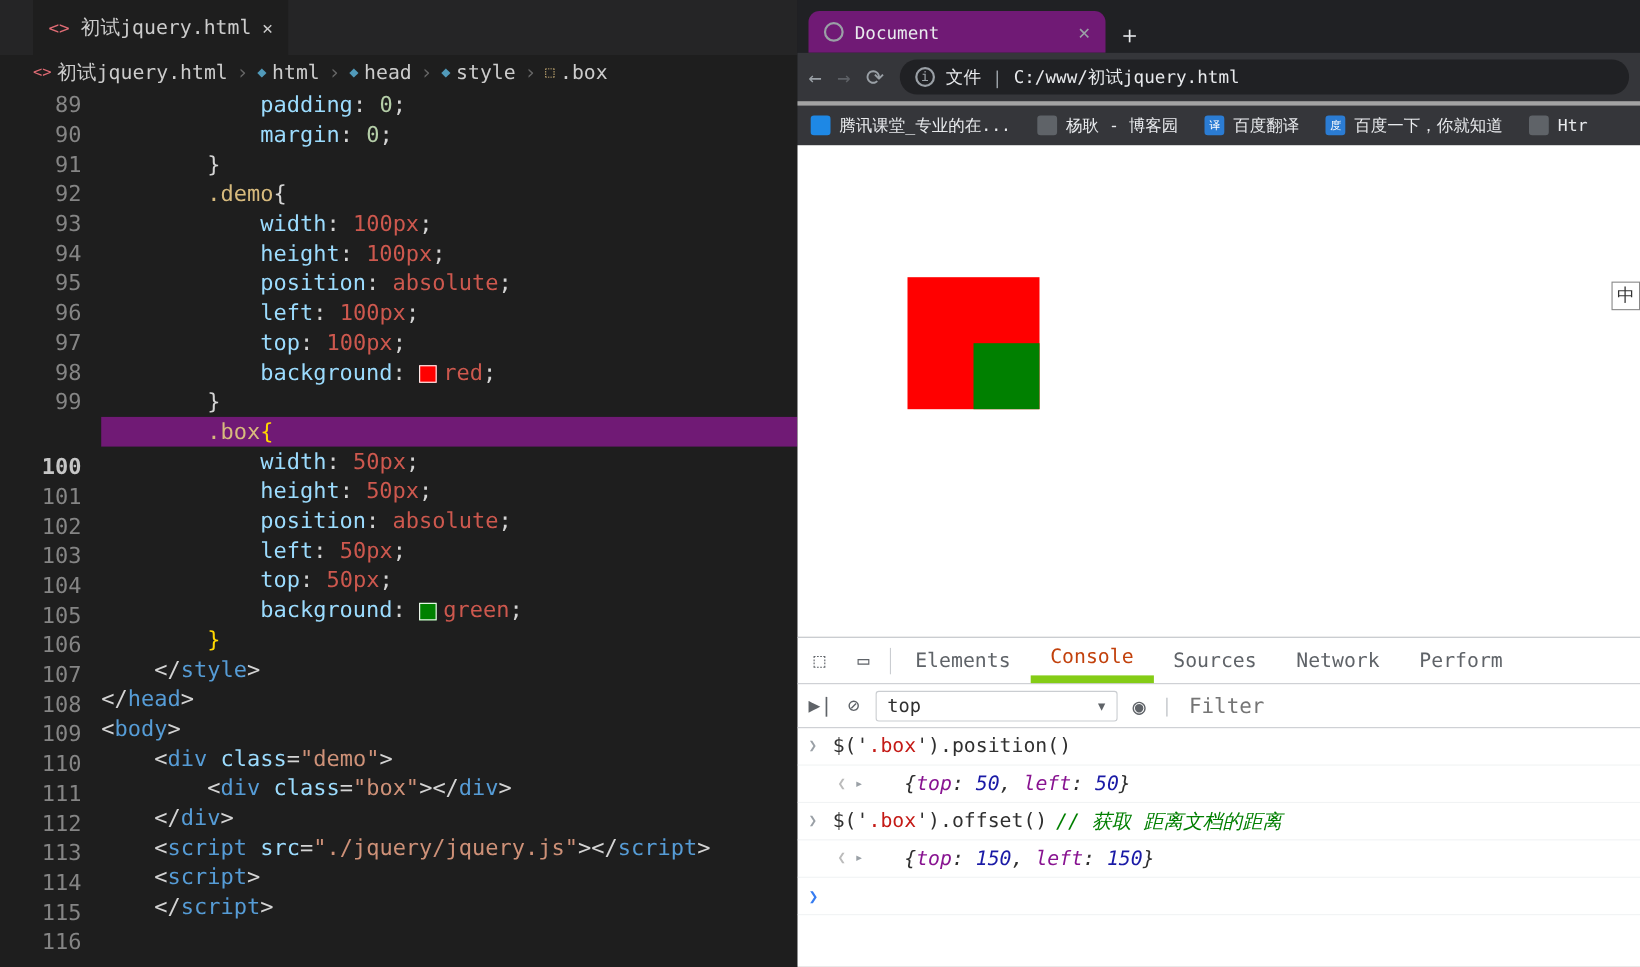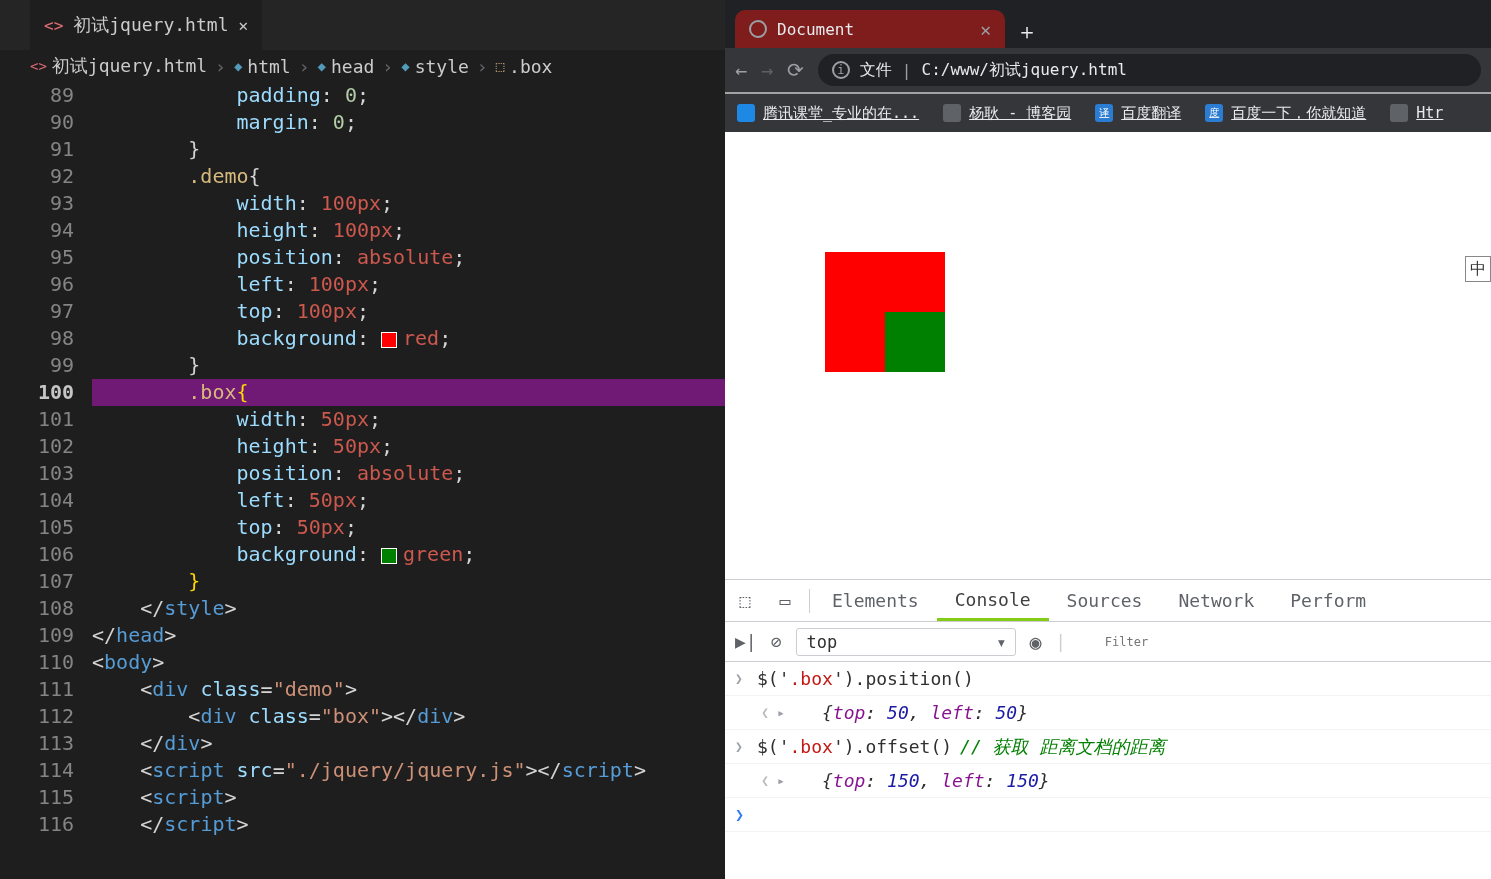--- a/index.html
+++ b/index.html
@@ -15,71 +15,71 @@
 
 
 .bc { height:32px; display:flex; align-items:center; padding-left:30px; gap:8px; font-size:18px; color:#ccc; background:#1e1e1e; }
 .bc span.sep { color:#666; }
 .bc .bi { display:flex; align-items:center; gap:5px; }
 .bc .ico { font-size:14px; }
 
 
 .code { flex:1; display:flex; font-family:Consolas,monospace; font-size:20px; line-height:27px; overflow:hidden; }
 .gutter { width:92px; text-align:right; padding-right:18px; color:#858585; user-select:none; }
-.gutter div.cur { color:#c6c6c6; font-weight:600; }
+.gutter div.cur { color:#c6c6c6; font-weight:600;margin-top:32px; }
 .src { flex:1; white-space:pre; position:relative; }
 .src .line.hl { background:#701a75; }
 
 .c-sel { color:#d7ba7d; }
 .c-prop { color:#9cdcfe; }
 .c-punc { color:#d4d4d4; }
 .c-num { color:#b5cea8; }
 .c-kw { color:#cd584e; }
 .c-tagn { color:#569cd6; }
 .c-attr { color:#9cdcfe; }
 .c-str { color:#ce9178; }
 .c-brace { color:#ffd700; }
 .swatch { display:inline-block; width:16px; height:16px; border:1px solid #fff; vertical-align:middle; margin-right:6px; }
 
 
 .br-tabs { height:48px; background:#202124; display:flex; align-items:flex-end; padding-left:10px; }
-.br-tab { background:#7f1d1d; border-radius:10px 10px 0 0; height:38px; display:flex; align-items:center; padding:0 14px; gap:10px; color:#e8eaed; font-size:16px; width:270px;margin-top:36px; }
+.br-tab { background:#701a75; border-radius:10px 10px 0 0; height:38px; display:flex; align-items:center; padding:0 14px; gap:10px; color:#e8eaed; font-size:16px; width:270px;margin-top:36px; }
 .br-tab .globe { width:18px; height:18px; border:2px solid #9aa0a6; border-radius:50%; position:relative; }
 .br-tab .close { margin-left:auto; color:#9aa0a6; font-size:18px; }
 .br-new { width:32px; height:32px; color:#e8eaed; display:flex; align-items:center; justify-content:center; font-size:22px; margin-left:6px; }
 
 .br-bar { height:44px; background:#35363a; display:flex; align-items:center; padding:0 10px; gap:14px; color:#9aa0a6; }
 .br-bar .nav { font-size:20px; }
 .url-box { flex:1; background:#202124; border-radius:20px; height:32px; display:flex; align-items:center; padding:0 14px; gap:10px; color:#e8eaed; font-size:16px; }
 .url-box .info { border:2px solid #9aa0a6; border-radius:50%; width:18px; height:18px; display:flex; align-items:center; justify-content:center; font-size:12px; color:#9aa0a6; }
 
-.bm-bar { height:40px; background:#35363a; display:flex; align-items:center; padding:0 12px; gap:24px; color:#e8eaed; font-size:15px; overflow:hidden; border-top:2px solid #a3a3a3;text-decoration:underline; }
+.bm-bar { height:40px; background:#35363a; display:flex; align-items:center; padding:0 12px; gap:24px; color:#e8eaed; font-size:15px; overflow:hidden; border-top:4px solid #a3a3a3; }
 .bm { display:flex; align-items:center; gap:8px; white-space:nowrap; }
 .bm .ic { width:18px; height:18px; border-radius:3px; flex-shrink:0; }
 
 .viewport { flex:1; background:#fff; position:relative; }
 .demo { width:120px; height:120px; background:red; position:absolute; left:100px; top:120px; }
 .box { width:60px; height:60px; background:green; position:absolute; right:0; bottom:0; }
 
 .ime { position:absolute; right:0; top:124px; width:26px; height:26px; background:#fff; border:1px solid #888; display:flex; align-items:center; justify-content:center; font-size:16px; color:#333; }
 
 
 .dt { height:300px; background:#fff; border-top:1px solid #cacdd1; display:flex; flex-direction:column; color:#303030; font-size:17px; font-family:Consolas,monospace; }
 .dt-tabs { height:42px; display:flex; align-items:center; border-bottom:1px solid #cacdd1; font-family:"Segoe UI",sans-serif; }
 .dt-tabs .picon { width:40px; text-align:center; font-size:18px; color:#5f6368; }
 .dt-tabs .sep { width:1px; height:24px; background:#cacdd1; margin:0 4px; }
 .dt-tabs .tab { padding:0 18px; height:100%; display:flex; align-items:center; color:#5f6368; font-size:18px; }
-.dt-tabs .tab.active { color:#404040; border-bottom:3px solid #84cc16; }
+.dt-tabs .tab.active { color:#c2410c; border-bottom:7px solid #84cc16; }
 
 .dt-toolbar { height:40px; display:flex; align-items:center; border-bottom:1px solid #cacdd1; gap:14px; padding:0 10px; }
 .dt-toolbar .btn { color:#5f6368; font-size:18px; }
 .sel { border:1px solid #cacdd1; border-radius:3px; height:28px; padding:0 24px 0 10px; min-width:220px; display:flex; align-items:center; position:relative; color:#303030; }
 .sel:after { content:"▾"; position:absolute; right:8px; color:#5f6368; }
 .eye { color:#5f6368; font-size:20px; }
-.flt { border:none; font-size:12px; color:#888; font-family:inherit; margin-left:25px; }
+.flt { border:none; font-size:19px; color:#888; font-family:inherit; margin-left:1px; }
 
 .dt-rows { flex:1; overflow:hidden; font-size:18px; }
 .dt-row { display:flex; align-items:center; border-bottom:1px solid #f1f3f4; padding:3px 10px; min-height:34px; gap:8px; }
 .arr { color:#9aa0a6; font-size:13px; display:inline-block; width:14px; }
 .expr .s { color:#c41a16; }
 .cmt { color:#007f00; font-style:italic; }
 .obj { color:#303030; font-style:italic;margin-left:23px; }
 .obj .k { color:#881391; font-style:italic; }
 .obj .n { color:#1a1aa6; }
 .dt-row.ret { padding-left:30px; }

